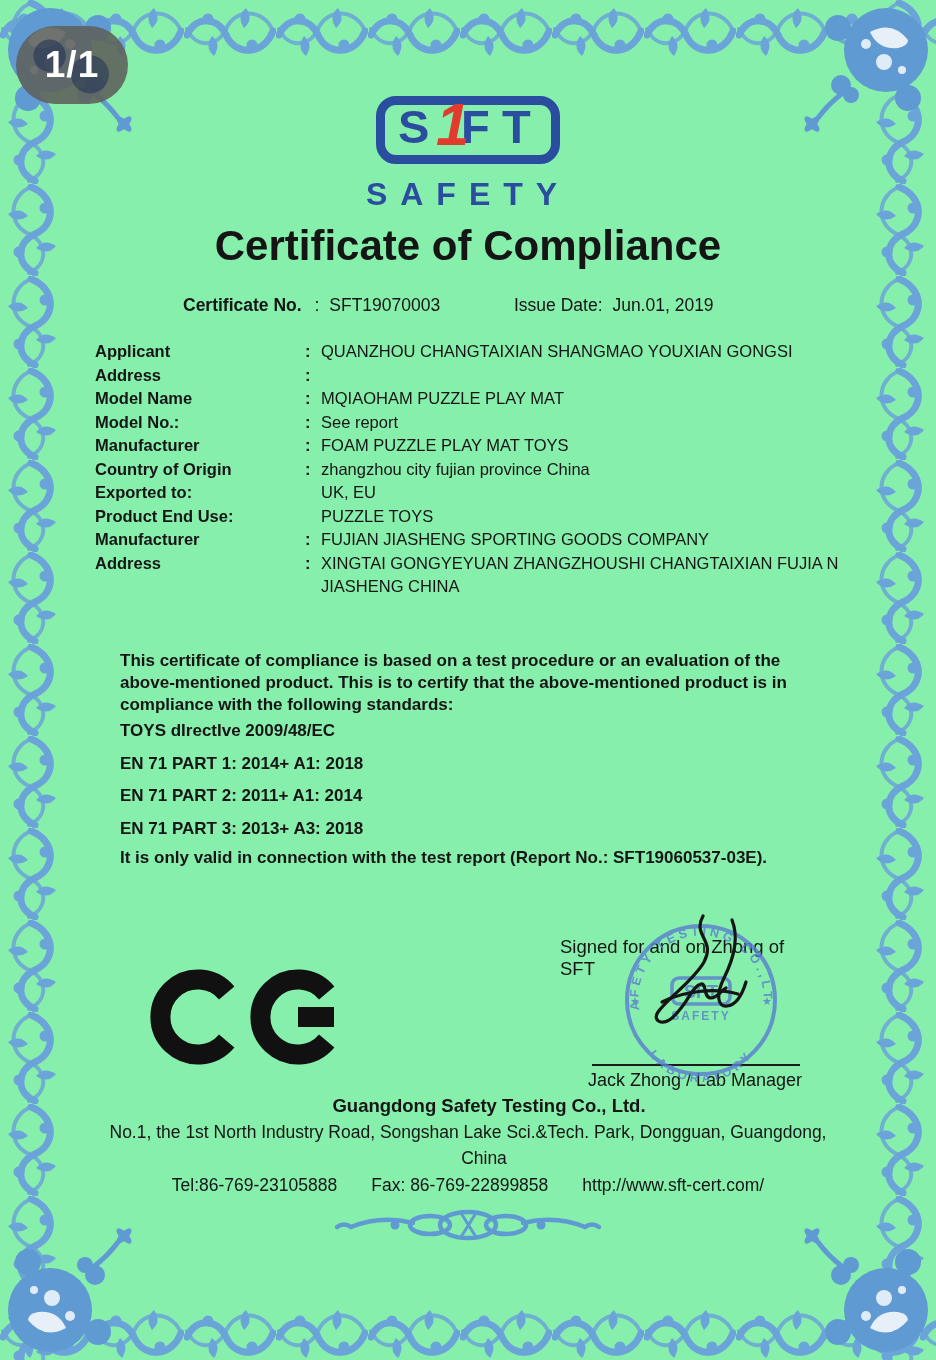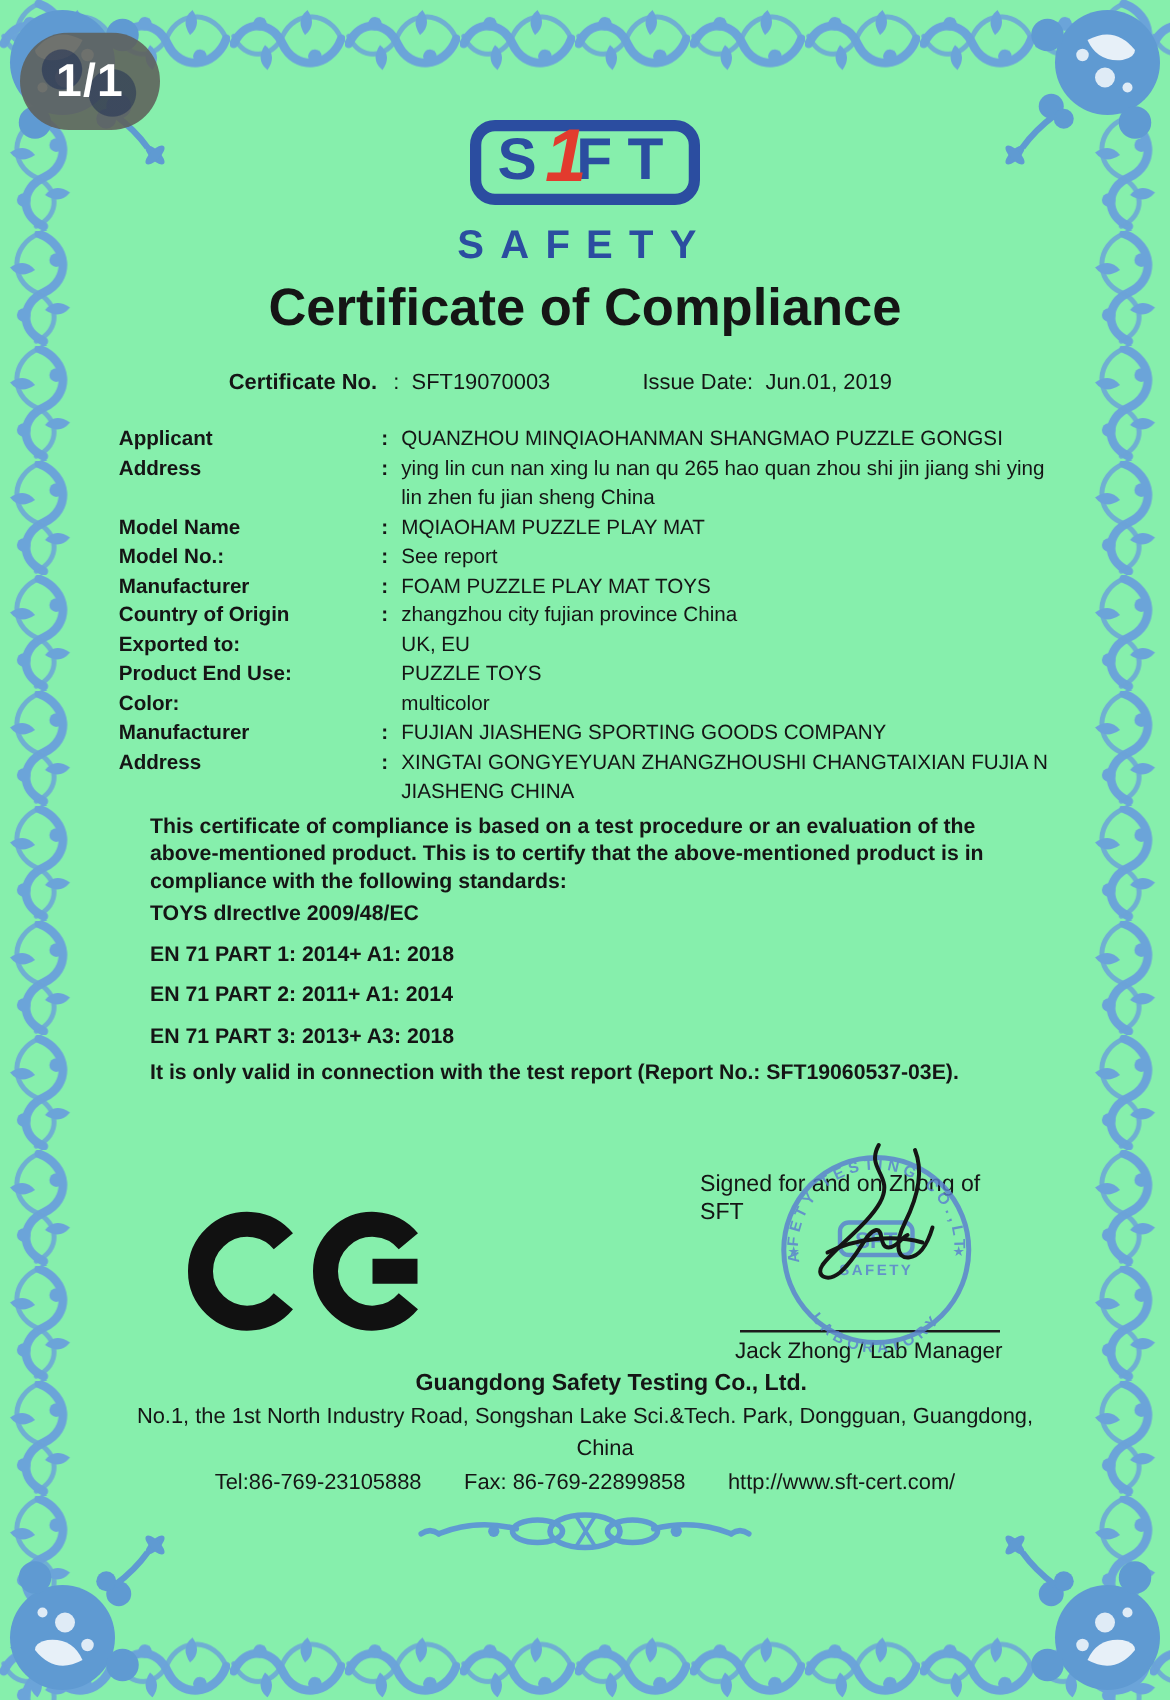--- a/index.html
+++ b/index.html
@@ -157,26 +157,25 @@
   </div>
   <div class="meta-issue">
     <span class="lbl">Issue Date:</span>
     <span>Jun.01, 2019</span>
   </div>
 
   <div class="fields">
     <div class="frow">
       <span class="flabel">Applicant</span>
       <span class="fsep">:</span>
-      <span class="fval">QUANZHOU MINQIAOHANMAN SHANGMAO PUZZLE GONGSI</span>
+      <span class="fval">QUANZHOU CHANGTAIXIAN SHANGMAO YOUXIAN GONGSI</span>
     </div>
     <div class="frow">
       <span class="flabel">Address</span>
       <span class="fsep">:</span>
-      <span class="fval">ying lin cun nan xing lu nan qu 265 hao quan zhou shi jin jiang shi ying lin zhen fu jian sheng China</span>
     </div>
     <div class="frow">
       <span class="flabel">Model Name</span>
       <span class="fsep">:</span>
       <span class="fval">MQIAOHAM PUZZLE PLAY MAT</span>
     </div>
     <div class="frow">
       <span class="flabel">Model No.:</span>
       <span class="fsep">:</span>
       <span class="fval">See report</span>
@@ -193,25 +192,20 @@
     </div>
     <div class="frow">
       <span class="flabel">Exported to:</span>
       <span class="fsep"></span>
       <span class="fval">UK, EU</span>
     </div>
     <div class="frow">
       <span class="flabel">Product End Use:</span>
       <span class="fsep"></span>
       <span class="fval">PUZZLE TOYS</span>
-    </div>
-    <div class="frow">
-      <span class="flabel">Color:</span>
-      <span class="fsep"></span>
-      <span class="fval">multicolor</span>
     </div>
     <div class="frow">
       <span class="flabel">Manufacturer</span>
       <span class="fsep">:</span>
       <span class="fval">FUJIAN JIASHENG SPORTING GOODS COMPANY</span>
     </div>
     <div class="frow">
       <span class="flabel">Address</span>
       <span class="fsep">:</span>
       <span class="fval">XINGTAI GONGYEYUAN ZHANGZHOUSHI CHANGTAIXIAN FUJIA N JIASHENG CHINA</span>

